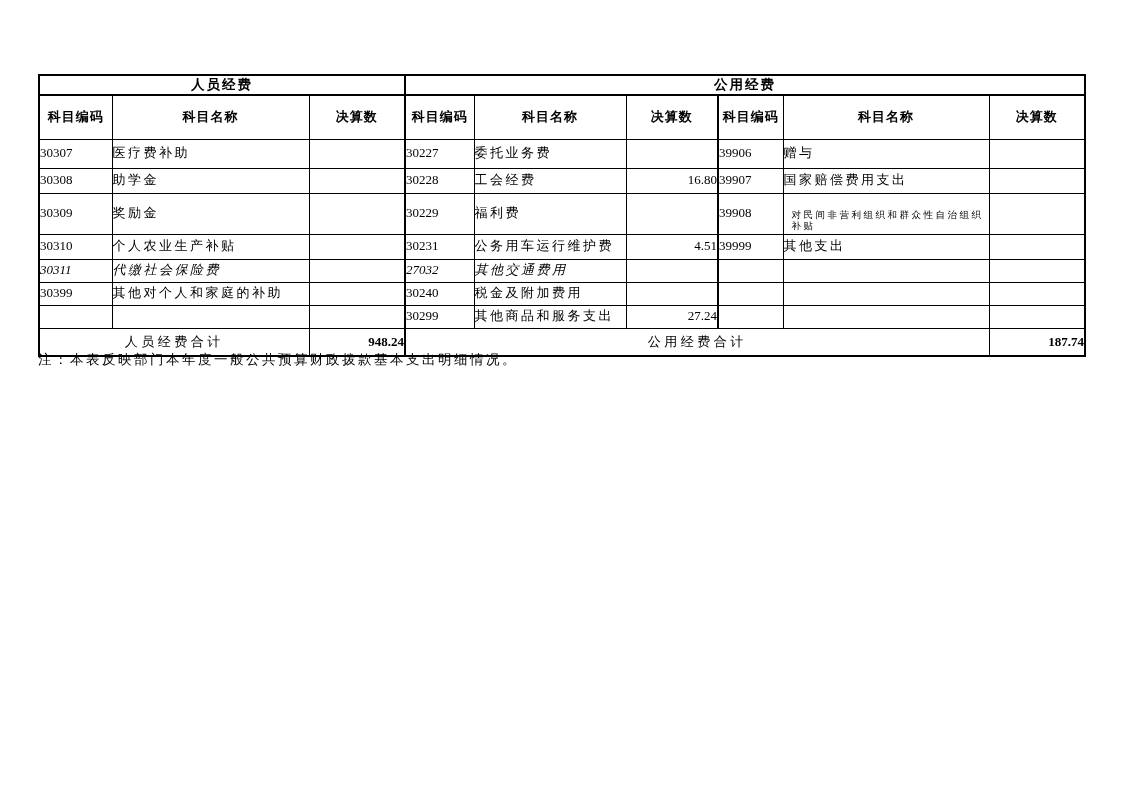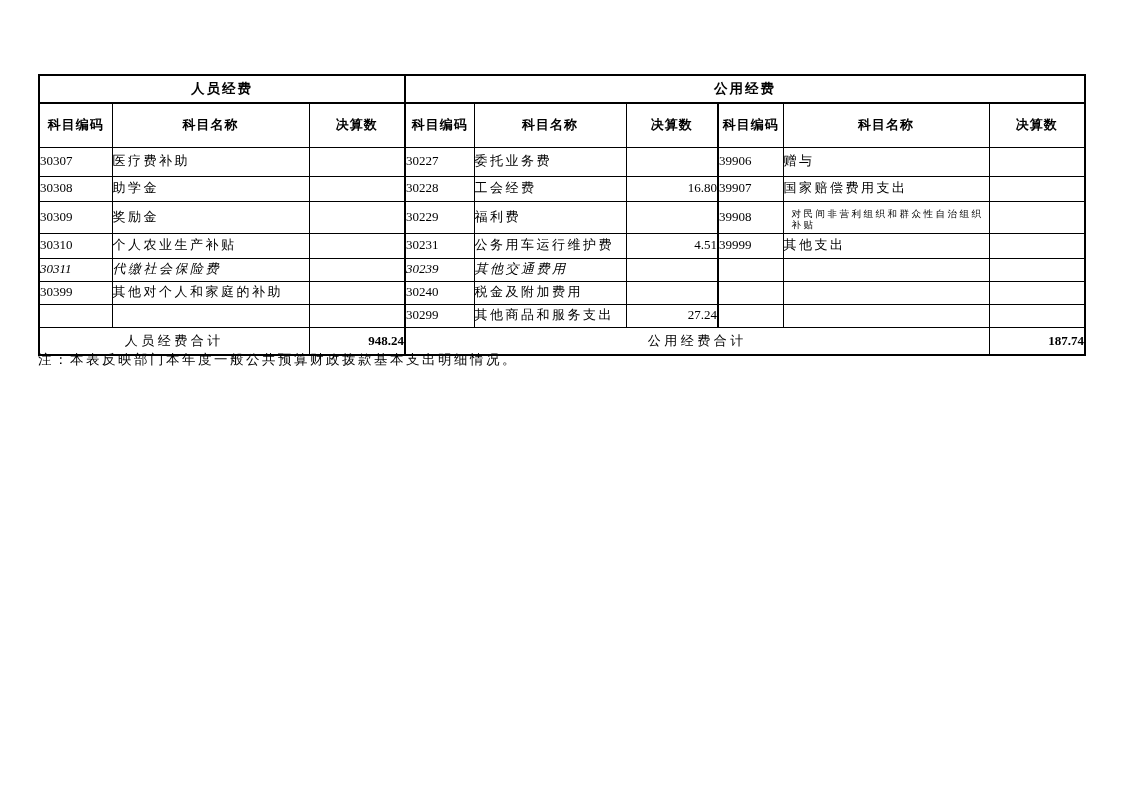--- a/index.html
+++ b/index.html
@@ -31,21 +31,21 @@
     padding: 0;
     overflow: hidden;
     vertical-align: middle;
     font-size: 13px;
     line-height: 1.25;
     word-break: break-all;
   }
   
   .sec-r { border-right-width: 2px !important; }
   
-  tr.title-row { height: 28px; }
+  tr.title-row { height: 20px; }
   tr.title-row th {
     font-weight: bold;
     text-align: center;
     letter-spacing: 2px;
     font-size: 13.5px;
     border-bottom-width: 2px;
   }
   
   tr.colhead-row { height: 44px; }
   tr.colhead-row th {
@@ -72,21 +72,21 @@
     padding-left: 12px;
     padding-right: 3px;
     letter-spacing: 2.5px;
     font-size: 13px;
   }
   td.name.small {
     font-size: 9.5px;
     line-height: 11px;
     letter-spacing: 2.5px;
     padding-left: 8px;
-    padding-top: 7px;
+    padding-top: 16px;
     padding-bottom: 2px;
   }
   td.val {
     text-align: right;
     padding-right: 5px;
     font-size: 13.5px;
   }
   
   tfoot tr { height: 28px; }
   tfoot td { border-top-width: 2px; }
@@ -186,21 +186,21 @@
           <td class="name">公务用车运行维护费</td>
           <td class="val sec-r">4.51</td>
           <td class="code">39999</td>
           <td class="name">其他支出</td>
           <td class="val"></td>
         </tr>
         <tr>
           <td class="code">30311</td>
           <td class="name">代缴社会保险费</td>
           <td class="val sec-r"></td>
-          <td class="code">30239</td>
+          <td class="code">27032</td>
           <td class="name">其他交通费用</td>
           <td class="val sec-r"></td>
           <td class="code"></td>
           <td class="name"></td>
           <td class="val"></td>
         </tr>
         <tr>
           <td class="code">30399</td>
           <td class="name">其他对个人和家庭的补助</td>
           <td class="val sec-r"></td>

